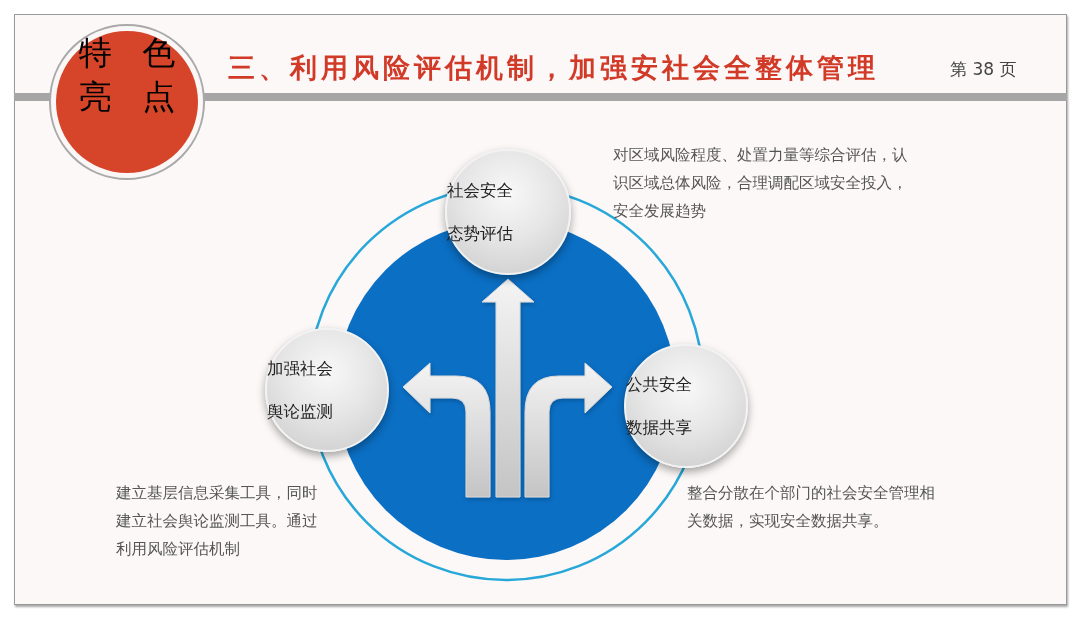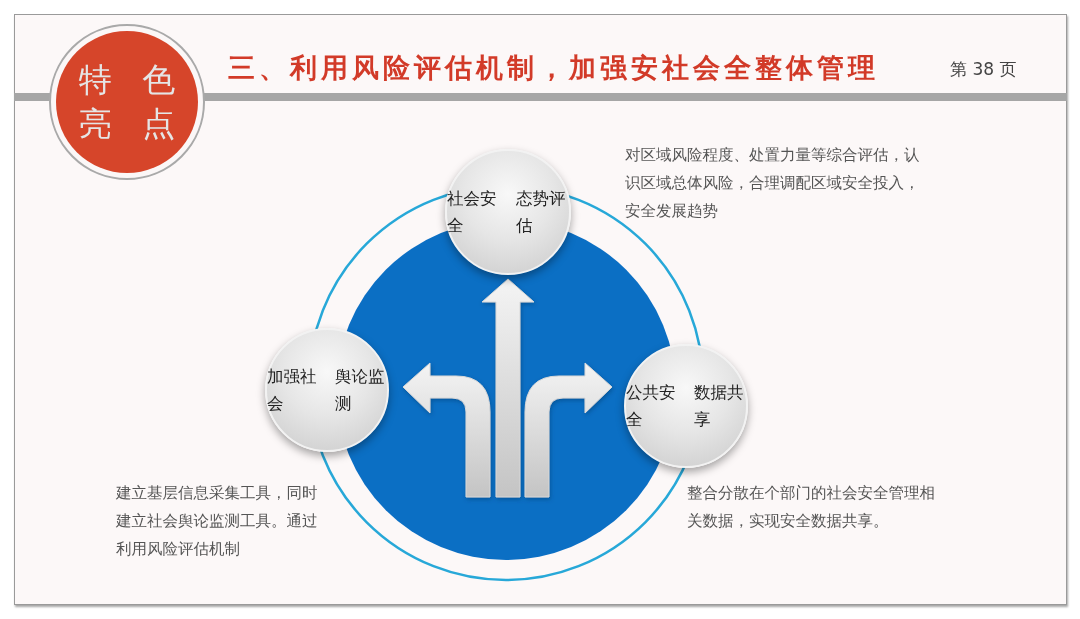--- a/index.html
+++ b/index.html
@@ -1,24 +1,24 @@
 <!DOCTYPE html>
 <html><head>
 <meta charset="utf-8">
 <style>
   html,body{margin:0;padding:0;}
   body{width:1080px;height:619px;background:#ffffff;position:relative;overflow:hidden;font-family:"DejaVu Sans","Liberation Sans",sans-serif;}
   .slide{position:absolute;left:14px;top:14px;width:1053px;height:591px;background:#fcf8f8;border:1px solid #9a9a9a;box-shadow:1px 2px 2px rgba(0,0,0,0.35);box-sizing:border-box;}
   .hbar{position:absolute;left:14px;top:93px;width:1053px;height:8px;background:#a6a6a6;}
   .badge-ring{position:absolute;left:49px;top:24px;width:156px;height:156px;border-radius:50%;background:#fbf7f7;border:2px solid #a9a9a9;box-sizing:border-box;}
-  .badge{position:absolute;left:56px;top:31px;width:142px;height:142px;border-radius:50%;background:#d6452a;color:#e5e5e5;font-family:"DejaVu Serif","Liberation Serif",serif;font-size:33px;line-height:44px;text-align:center;display:flex;flex-direction:column;justify-content:center;letter-spacing:10px;padding-left:10px;box-sizing:border-box;}
+  .badge{position:absolute;left:56px;top:31px;width:142px;height:142px;border-radius:50%;background:#d6452a;color:#000000;font-family:"DejaVu Serif","Liberation Serif",serif;font-size:33px;line-height:44px;text-align:center;display:flex;flex-direction:column;letter-spacing:10px;padding-left:10px;box-sizing:border-box;}
   .title{position:absolute;left:228px;top:50px;color:#d23a28;font-family:"DejaVu Serif","Liberation Serif",serif;font-size:27px;letter-spacing:4px;font-weight:bold;white-space:nowrap;}
   .page{position:absolute;left:950px;top:58px;color:#444;font-size:17px;white-space:nowrap;}
   .desc{position:absolute;color:#555;font-size:15.5px;line-height:28px;}
-  .node{position:absolute;border-radius:50%;background:radial-gradient(circle at 50% 35%,#f8f8f8 0%,#e6e6e6 45%,#c9c9c9 100%);border:2px solid #f2f2f2;box-shadow:0 4px 8px rgba(0,0,0,0.35);box-sizing:border-box;display:flex;justify-content:center;align-items:center;color:#222;font-size:16.5px;line-height:27px;gap:16px;}
+  .node{position:absolute;border-radius:50%;background:radial-gradient(circle at 50% 35%,#f8f8f8 0%,#e6e6e6 45%,#c9c9c9 100%);border:2px solid #f2f2f2;box-shadow:0 4px 8px rgba(0,0,0,0.35);box-sizing:border-box;display:flex;flex-direction:column;justify-content:center;color:#222;font-size:16.5px;line-height:27px;gap:16px;}
   svg{position:absolute;left:0;top:0;}
 </style>
 </head>
 <body>
 
 <div class="slide"></div>
 <div class="hbar"></div>
 
 <div class="badge-ring"></div>
 <div class="badge">
@@ -57,21 +57,21 @@
 </div>
 <div class="node" style="left:265px;top:328px;width:124px;height:124px;">
   <span>加强社会</span>
   <span>舆论监测</span>
 </div>
 <div class="node" style="left:624px;top:344px;width:124px;height:124px;">
   <span>公共安全</span>
   <span>数据共享</span>
 </div>
 
-<div class="desc" style="left:613px;top:141px;margin-left:12px;">
+<div class="desc" style="left:613px;top:141px;">
   <div>对区域风险程度、处置力量等综合评估，认</div>
   <div>识区域总体风险，合理调配区域安全投入，</div>
   <div>安全发展趋势</div>
 </div>
 <div class="desc" style="left:116px;top:479px;">
   <div>建立基层信息采集工具，同时</div>
   <div>建立社会舆论监测工具。通过</div>
   <div>利用风险评估机制</div>
 </div>
 <div class="desc" style="left:655px;top:479px;margin-left:32px;">

